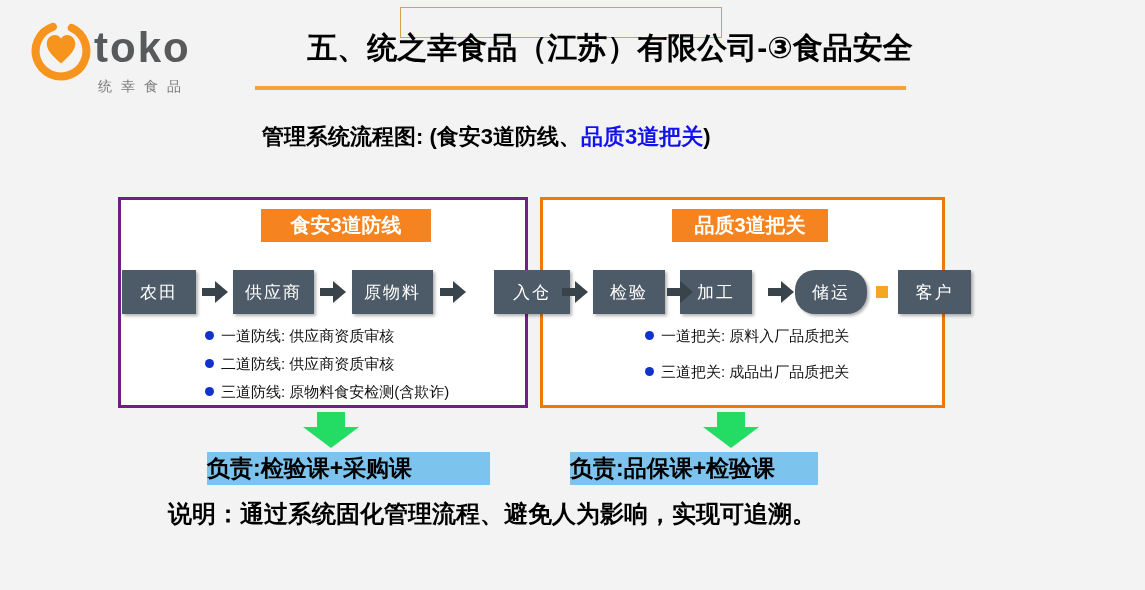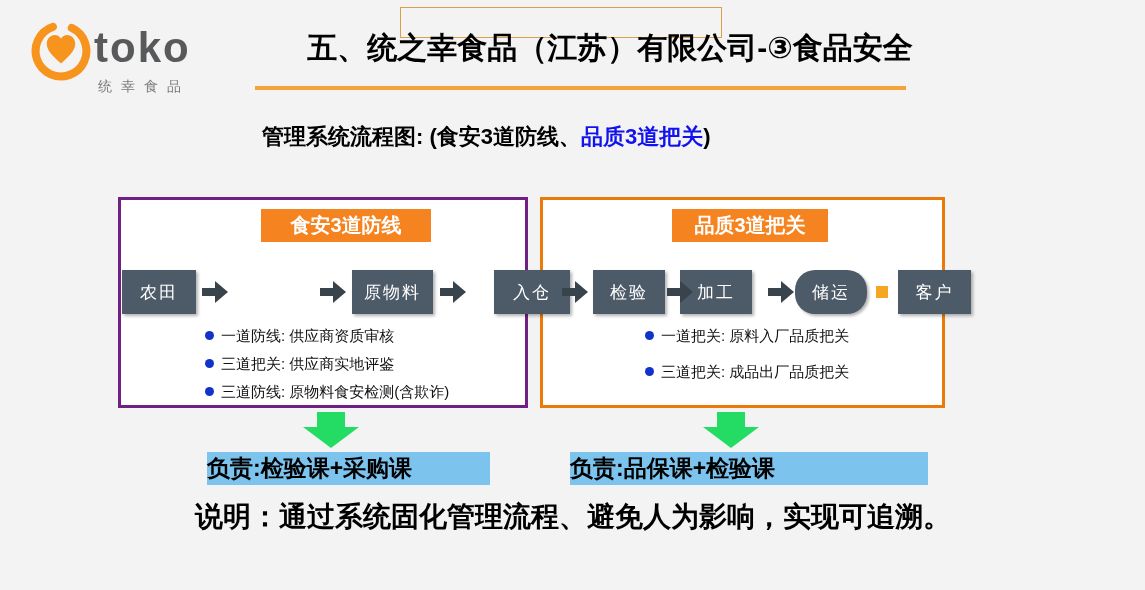--- a/index.html
+++ b/index.html
@@ -59,23 +59,23 @@
   .green-arrow { position:absolute; top:412px; width:56px; height:36px; display:block; }
   .green-arrow::before { content:""; position:absolute; left:14px; top:0; width:28px; height:15px; background:#24dc64; }
   .green-arrow::after  { content:""; position:absolute; left:0; top:15px; width:0; height:0;
                          border-left:28px solid transparent; border-right:28px solid transparent;
                          border-top:21px solid #24dc64; }
 
   
   .owner { position:absolute; top:452px; height:33px; line-height:33px; background:#7cc4ee;
            color:#000; font-weight:bold; font-size:23px; padding-left:0; box-sizing:border-box; white-space:nowrap; }
   #owner-left  { left:207px; width:283px; }
-  #owner-right { left:570px; width:358px; }
+  #owner-right { left:570px; width:248px; }
 
-  .note { position:absolute; left:195px; top:498px; font-size:28px; font-weight:bold; color:#000; white-space:nowrap; }
+  .note { position:absolute; left:168px; top:498px; font-size:24px; font-weight:bold; color:#000; white-space:nowrap; }
 </style>
 </head>
 <body>
 
 <div class="slide">
 
   <svg class="logo-icon" viewBox="0 0 100 100">
     <circle cx="50" cy="50" r="41" fill="none" stroke="#F7941D" stroke-width="13" stroke-dasharray="225 33" stroke-linecap="round" transform="rotate(-65 50 50)"></circle>
     <path d="M50 70 C33 56 27 47 27 38 C27 30 33 24 40 24 C44.5 24 48 26.5 50 30 C52 26.5 55.5 24 60 24 C67 24 73 30 73 38 C73 47 67 56 50 70 Z" fill="#F7941D"></path>
   </svg>
@@ -88,37 +88,38 @@
 
   <div class="subtitle"><span>管理系统流程图: (食安3道防线、</span><span class="blue">品质3道把关</span><span>)</span></div>
 
   <div class="panel left"></div>
   <div class="panel right"></div>
 
   <div class="panel-header" id="hdr-left">食安3道防线</div>
   <div class="panel-header" id="hdr-right">品质3道把关</div>
 
   <div class="node" style="left:122px;width:74px;">农田</div>
+  <div class="node" style="left:233px;width:81px;">供应商</div>
   <div class="node" style="left:352px;width:81px;">原物料</div>
   <div class="node" style="left:482px;width:76px;margin-left:12px;">入仓</div>
   <div class="node" style="left:593px;width:72px;">检验</div>
   <div class="node" style="left:680px;width:72px;">加工</div>
   <div class="node" style="left:795px;width:72px;border-radius:20px;">储运</div>
   <div class="node" style="left:898px;width:73px;">客户</div>
 
   <span class="flow-arrow" style="left:202px;"></span>
   <span class="flow-arrow" style="left:320px;"></span>
   <span class="flow-arrow" style="left:440px;"></span>
   <span class="flow-arrow" style="left:562px;"></span>
   <span class="flow-arrow" style="left:667px;"></span>
   <span class="flow-arrow" style="left:768px;"></span>
   <span class="orange-square"></span>
 
   <div class="bullet" style="left:205px;top:327px;"><span class="dot"></span><span>一道防线: 供应商资质审核</span></div>
-  <div class="bullet" style="left:205px;top:355px;"><span class="dot"></span><span>三道把关: 供应商实地评鉴</span></div>
+  <div class="bullet" style="left:205px;top:355px;"><span class="dot"></span><span>二道防线: 供应商资质审核</span></div>
   <div class="bullet" style="left:205px;top:383px;"><span class="dot"></span><span>三道防线: 原物料食安检测(含欺诈)</span></div>
 
   <div class="bullet" style="left:645px;top:327px;"><span class="dot"></span><span>一道把关: 原料入厂品质把关</span></div>
   <div class="bullet" style="left:645px;top:363px;"><span class="dot"></span><span>三道把关: 成品出厂品质把关</span></div>
 
   <span class="green-arrow" style="left:303px;"></span>
   <span class="green-arrow" style="left:703px;"></span>
 
   <div class="owner" id="owner-left">负责:检验课+采购课</div>
   <div class="owner" id="owner-right">负责:品保课+检验课</div>

